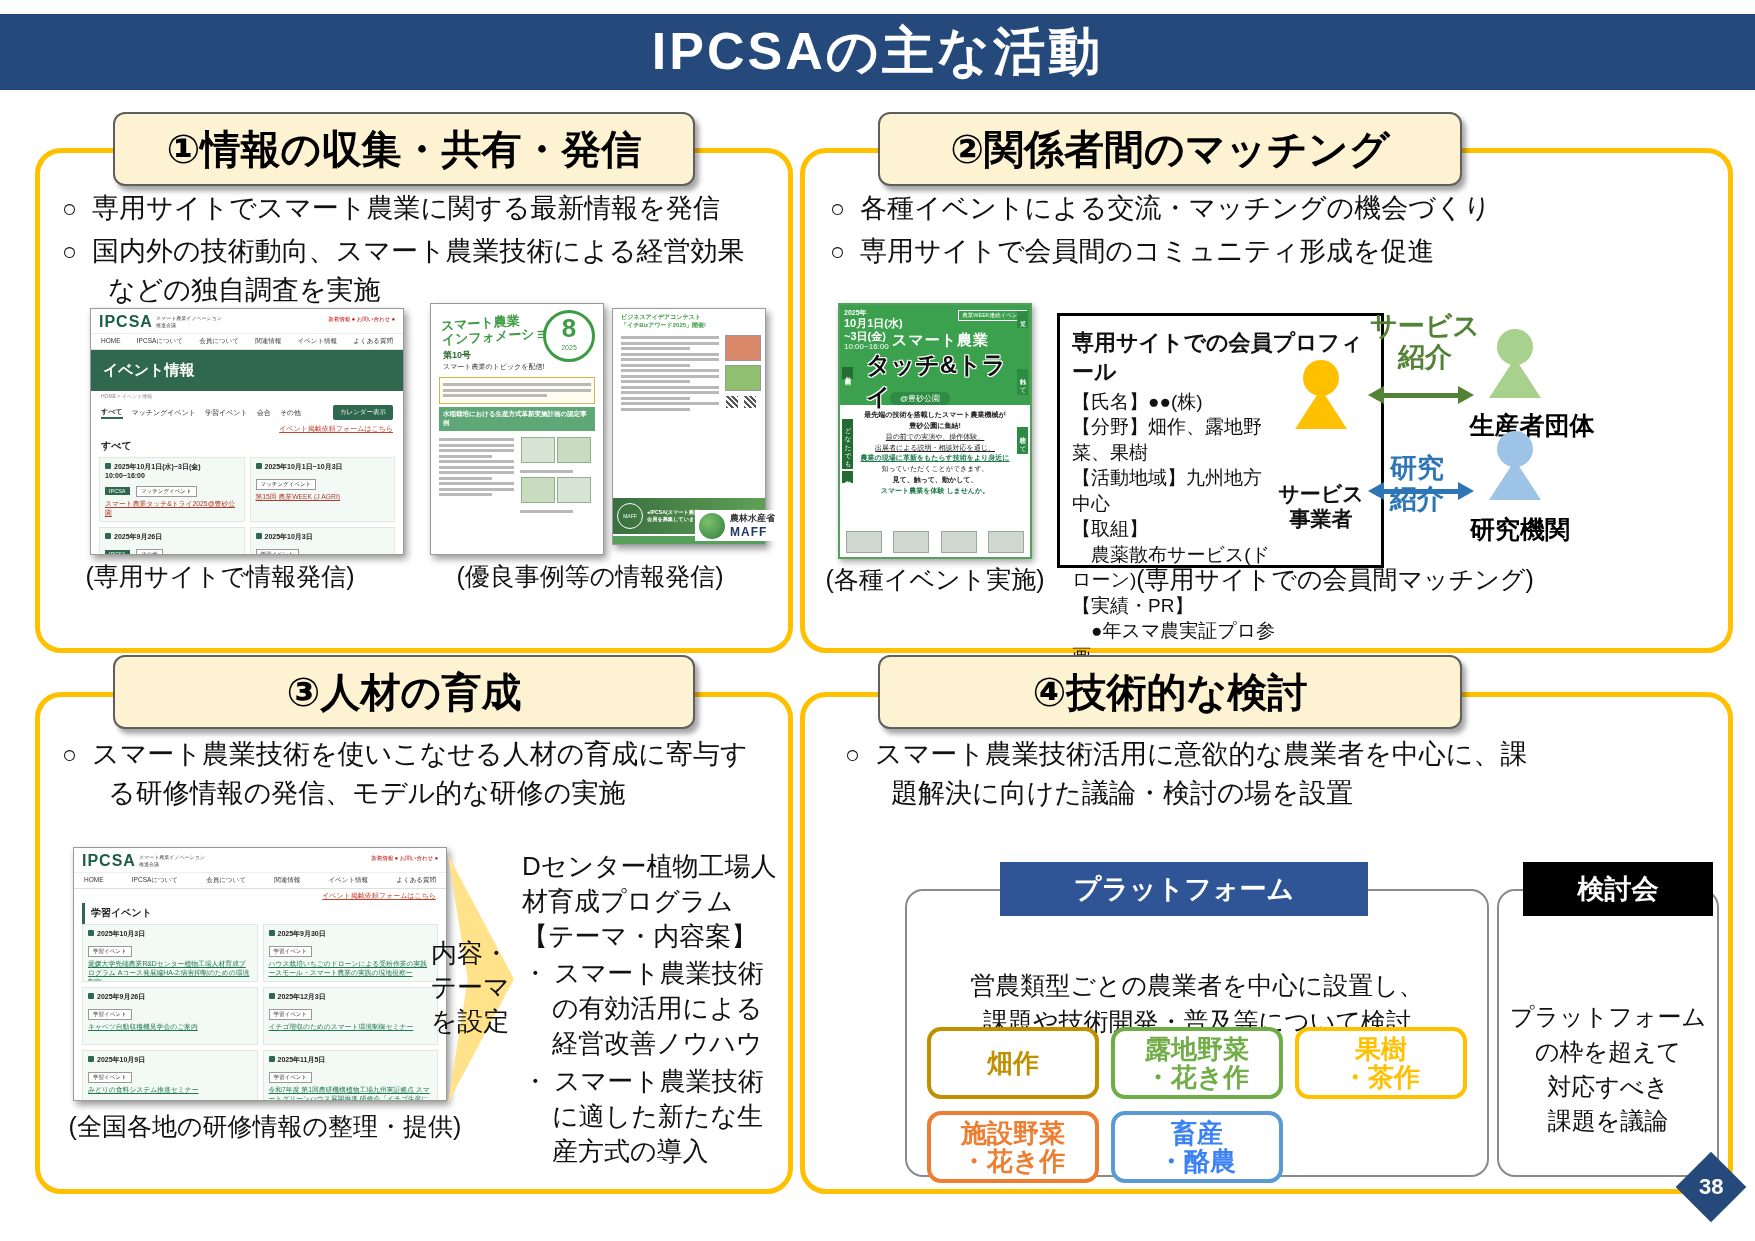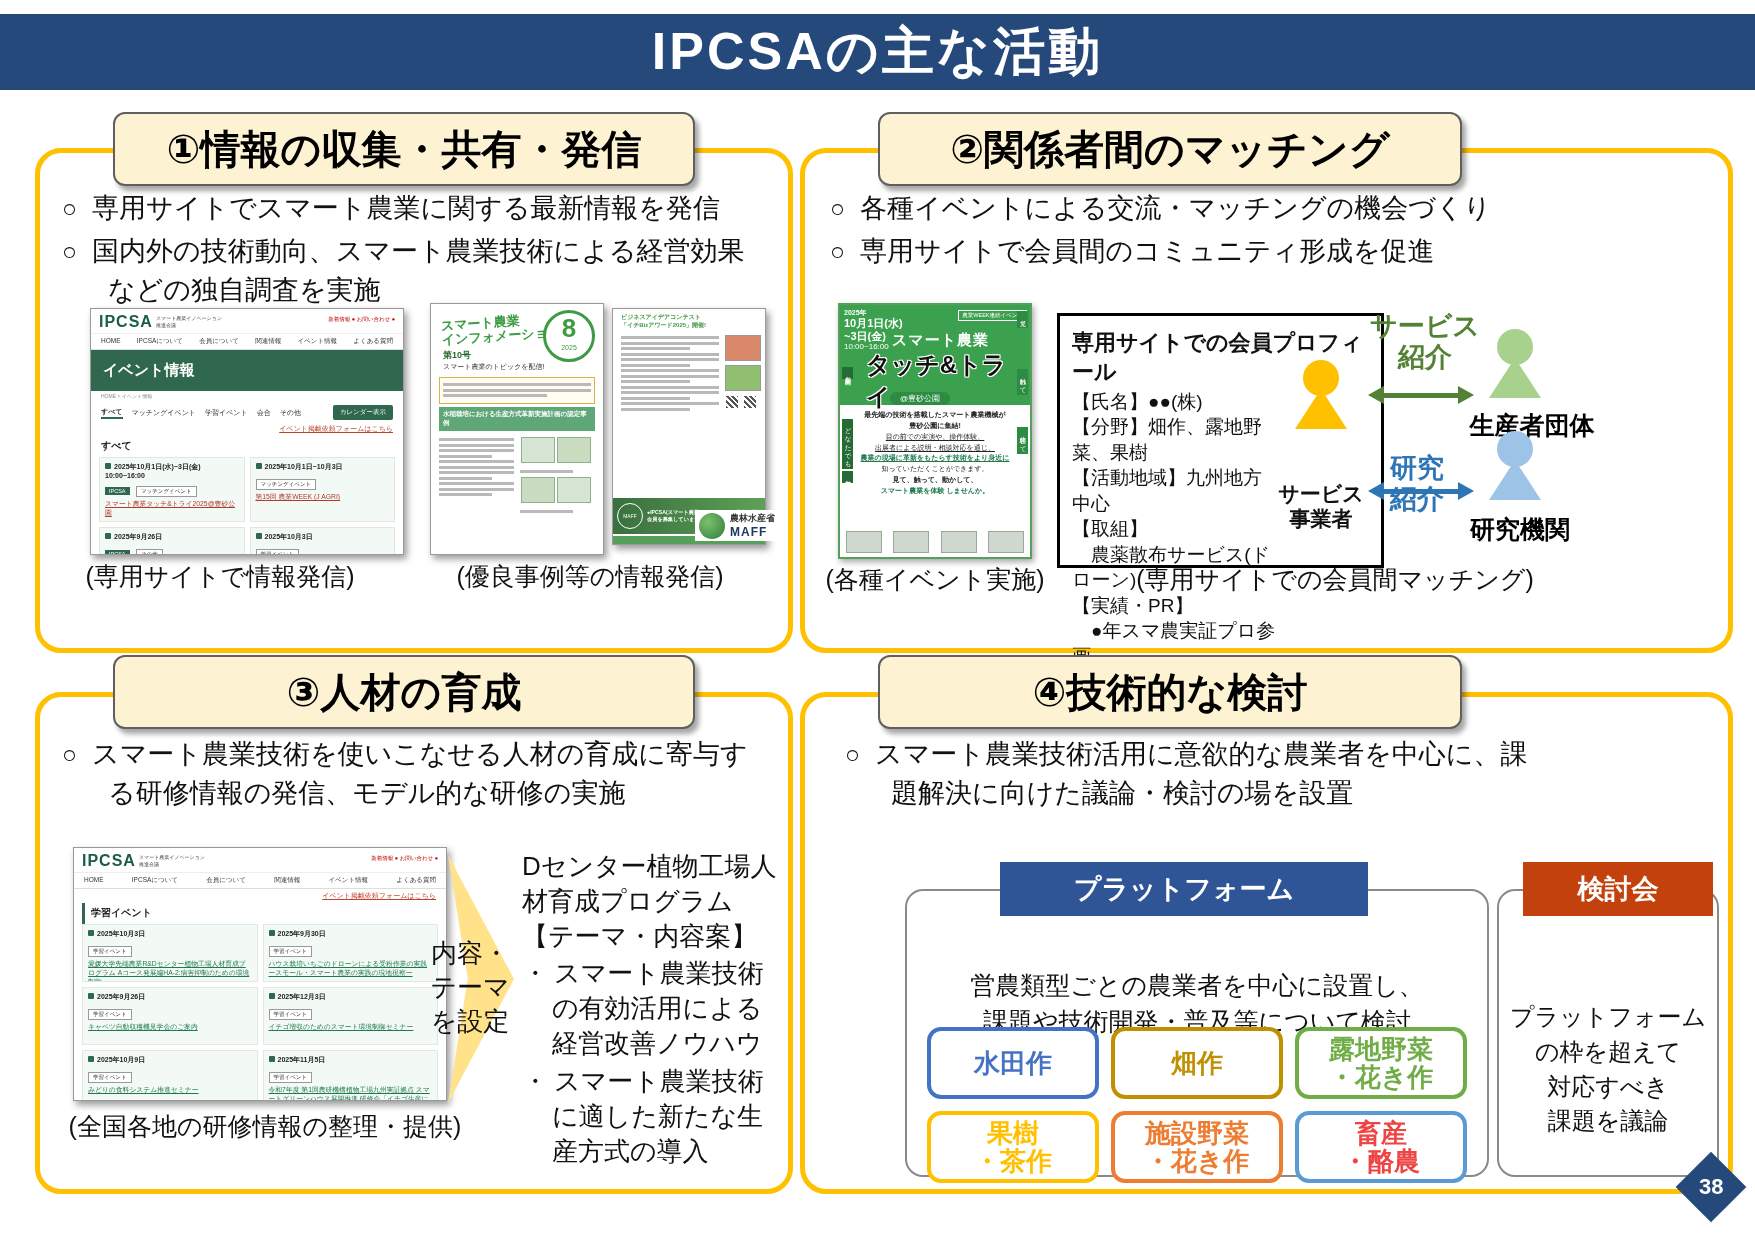--- a/index.html
+++ b/index.html
@@ -139,21 +139,21 @@
   .yarrow-lbl{position:absolute;font-size:26px;line-height:1.3;color:#111;white-space:pre-line;text-align:center;z-index:3;}
   .model{position:absolute;font-size:26px;line-height:1.35;color:#111;}
   .model ul{list-style:none;margin:2px 0 0 0;padding:0;}
   .model li{padding-left:30px;text-indent:-30px;margin-top:2px;}
   .model li::before{content:"・";margin-right:6px;}
 
   
   .pfbox{position:absolute;background:#fff;border:2px solid #8a8a8a;border-radius:18px;}
   .pfhead{position:absolute;display:flex;align-items:center;justify-content:center;color:#fff;
           font-weight:bold;font-size:27px;z-index:4;}
-  .pfhead.navy{background:#2F5597;} .pfhead.gray{background:#c2410c;}
+  .pfhead.navy{background:#2F5597;} .pfhead.gray{background:#000000;}
   .pfdesc{text-align:center;font-size:25px;line-height:1.45;white-space:pre-line;color:#111;margin-top:14px;}
   .catgrid{position:absolute;display:grid;grid-template-columns:repeat(3,172px);gap:12px;}
   .cat{height:64px;background:#fff;border:4px solid;border-radius:14px;display:flex;align-items:center;
        justify-content:center;font-weight:bold;font-size:26px;line-height:1.08;text-align:center;white-space:pre-line;}
 
   
   .pagenum{position:absolute;left:1686px;top:1162px;width:50px;height:50px;background:#25497B;transform:rotate(45deg);
            display:flex;align-items:center;justify-content:center;}
   .pagenum span{transform:rotate(-45deg);color:#fff;font-size:22px;font-weight:bold;}
 </style>
@@ -511,34 +511,33 @@
     <div class="bulp abs" style="left:40px;top:38px;width:660px;">スマート農業技術活用に意欲的な農業者を中心に、課題解決に向けた議論・検討の場を設置</div>
 
     <div class="pfhead navy" style="left:195px;top:165px;width:368px;height:54px;">
       <span>プラットフォーム</span>
     </div>
     <div class="pfbox" style="left:100px;top:192px;width:580px;height:284px;">
       <div class="pfdesc abs" style="left: 10px; top: 62px; width: 560px; white-space: pre-line;">営農類型ごとの農業者を中心に設置し、
 課題や技術開発・普及等について検討</div>
       <div class="catgrid" style="left:20px;top:136px;">
 
-          <div class="cat" style="border-color: rgb(68, 114, 196); color: rgb(68, 114, 196);">水田作</div>
 
           <div class="cat" style="border-color: rgb(191, 144, 0); color: rgb(191, 144, 0);">畑作</div>
 
           <div class="cat" style="border-color: rgb(112, 173, 71); color: rgb(112, 173, 71); white-space: pre-line;">露地野菜
 ・花き作</div>
 
           <div class="cat" style="border-color: rgb(255, 192, 0); color: rgb(255, 192, 0); white-space: pre-line;">果樹
 ・茶作</div>
 
           <div class="cat" style="border-color: rgb(237, 125, 49); color: rgb(237, 125, 49); white-space: pre-line;">施設野菜
 ・花き作</div>
 
-          <div class="cat" style="border-color: rgb(91, 155, 213); color: #ef4444; white-space: pre-line;">畜産
+          <div class="cat" style="border-color: rgb(91, 155, 213); color: #3b82f6; white-space: pre-line;">畜産
 ・酪農</div>
         </div>
     </div>
 
     <div class="pfhead gray" style="left:718px;top:165px;width:190px;height:54px;">
       <span>検討会</span>
     </div>
     <div class="pfbox" style="left:692px;top:192px;width:218px;height:284px;">
       <div class="pfdesc abs" style="left: 5px; top: 95px; width: 208px; font-size: 24px; white-space: pre-line;">プラットフォーム
 の枠を超えて

